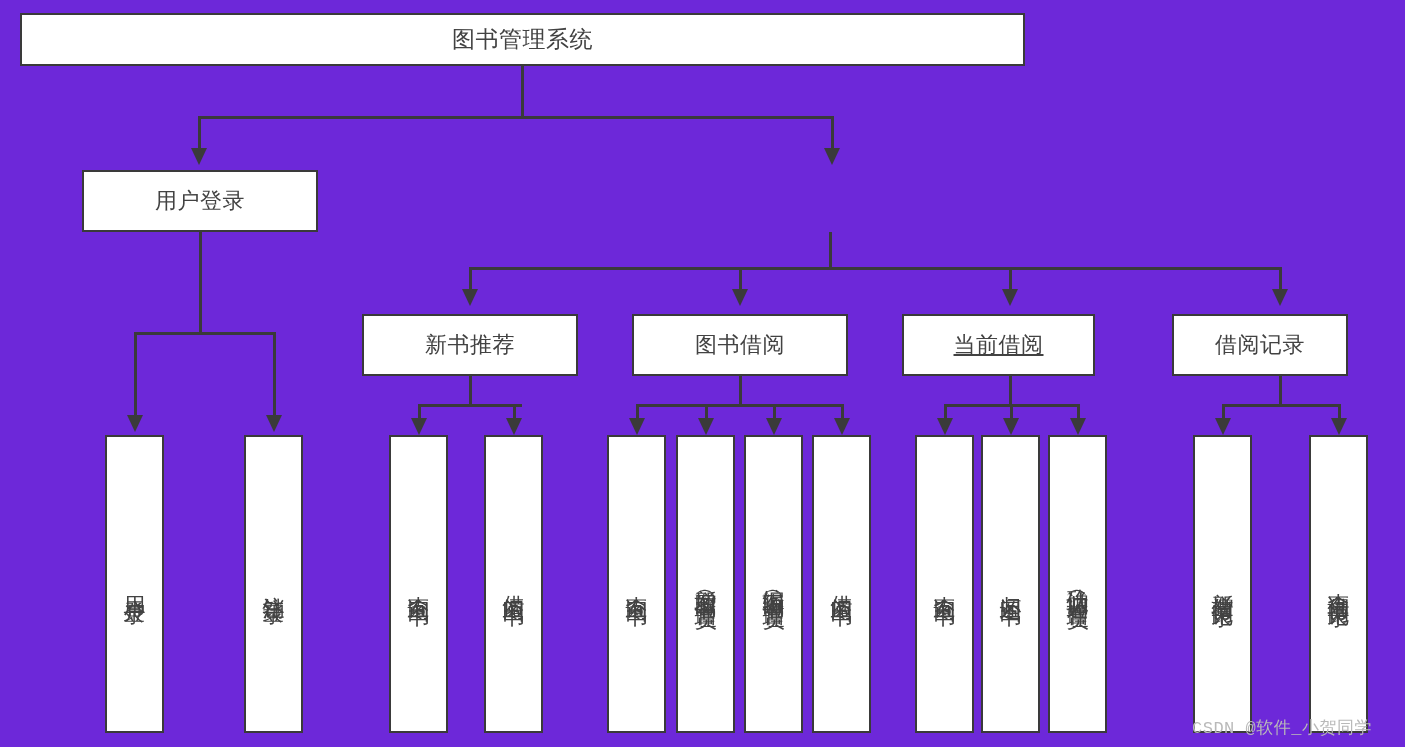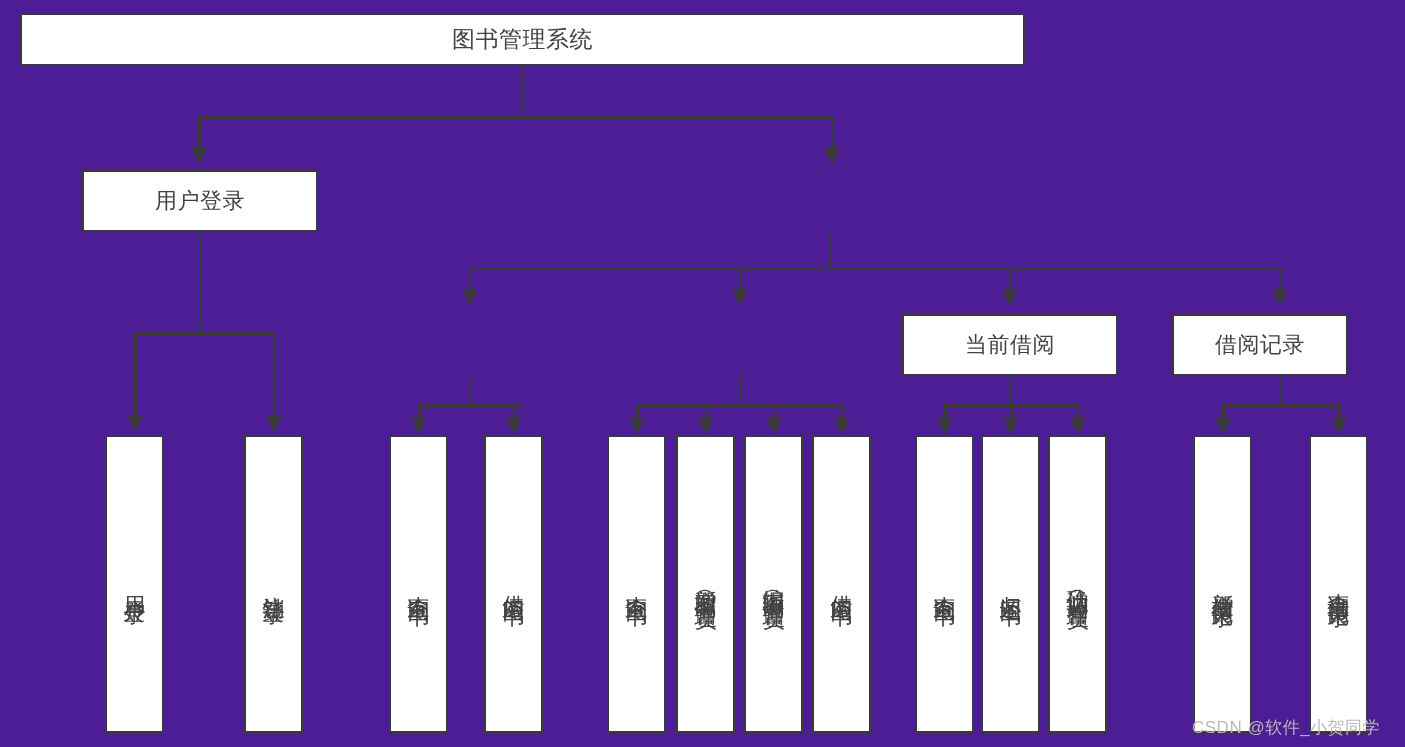--- a/index.html
+++ b/index.html
@@ -8,21 +8,21 @@
     background: #ffffff;
   }
   body {
     font-family: "DejaVu Sans", "Liberation Sans", sans-serif;
     color: #3b3b3b;
   }
   #canvas {
     position: relative;
     width: 1405px;
     height: 747px;
-    background: #4c1d95;
+    background: #6d28d9;
     overflow: hidden;
   }
   
   .node {
     position: absolute;
     box-sizing: border-box;
     border: 2.5px solid #3a3a3a;
     background: #ffffff;
     display: flex;
     align-items: center;
@@ -67,21 +67,21 @@
     border-right: 8px solid transparent;
     border-top: 17px solid #3a3a3a;
   }
   
   #watermark {
     position: absolute;
     font-size: 17px;
     color: #b9b9b9;
     white-space: nowrap;
     letter-spacing: 0.5px;
-    font-family: Liberation Sans, sans-serif;
+    font-family: Liberation Mono, monospace;
   }
 </style>
 </head>
 <body>
 
 <div id="canvas">
 
   <div class="node h root" style="left:20px; top:13px; width:1005px; height:53px;">
     <span>图书管理系统</span>
   </div>
@@ -111,21 +111,27 @@
   <div class="hline" style="left:469px; top:267px; width:812px;"></div>
   <div class="vline" style="left:469px; top:267px; height:24px;"></div>
   <div class="arrow" style="left:462px; top:289px;"></div>
   <div class="vline" style="left:739px; top:267px; height:24px;"></div>
   <div class="arrow" style="left:732px; top:289px;"></div>
   <div class="vline" style="left:1009px; top:267px; height:24px;"></div>
   <div class="arrow" style="left:1002px; top:289px;"></div>
   <div class="vline" style="left:1279px; top:267px; height:24px;"></div>
   <div class="arrow" style="left:1272px; top:289px;"></div>
 
-  <div class="node h" style="left:902px; top:314px; width:216px; height:62px;">
+  <div class="node h" style="left:362px; top:314px; width:216px; height:62px;">
+    <span>新书推荐</span>
+  </div>
+  <div class="node h" style="left:632px; top:314px; width:216px; height:62px;">
+    <span>图书借阅</span>
+  </div>
+  <div class="node h" style="left:902px; top:314px; width:193px; height:62px;text-decoration:underline;">
     <span>当前借阅</span>
   </div>
   <div class="node h" style="left:1172px; top:314px; width:176px; height:62px;">
     <span>借阅记录</span>
   </div>
 
   <div class="vline" style="left:469px; top:376px; height:30px;"></div>
   <div class="hline" style="left:418px; top:404px; width:104px;"></div>
   <div class="vline" style="left:418px; top:404px; height:16px;"></div>
   <div class="arrow" style="left:411px; top:418px;"></div>

